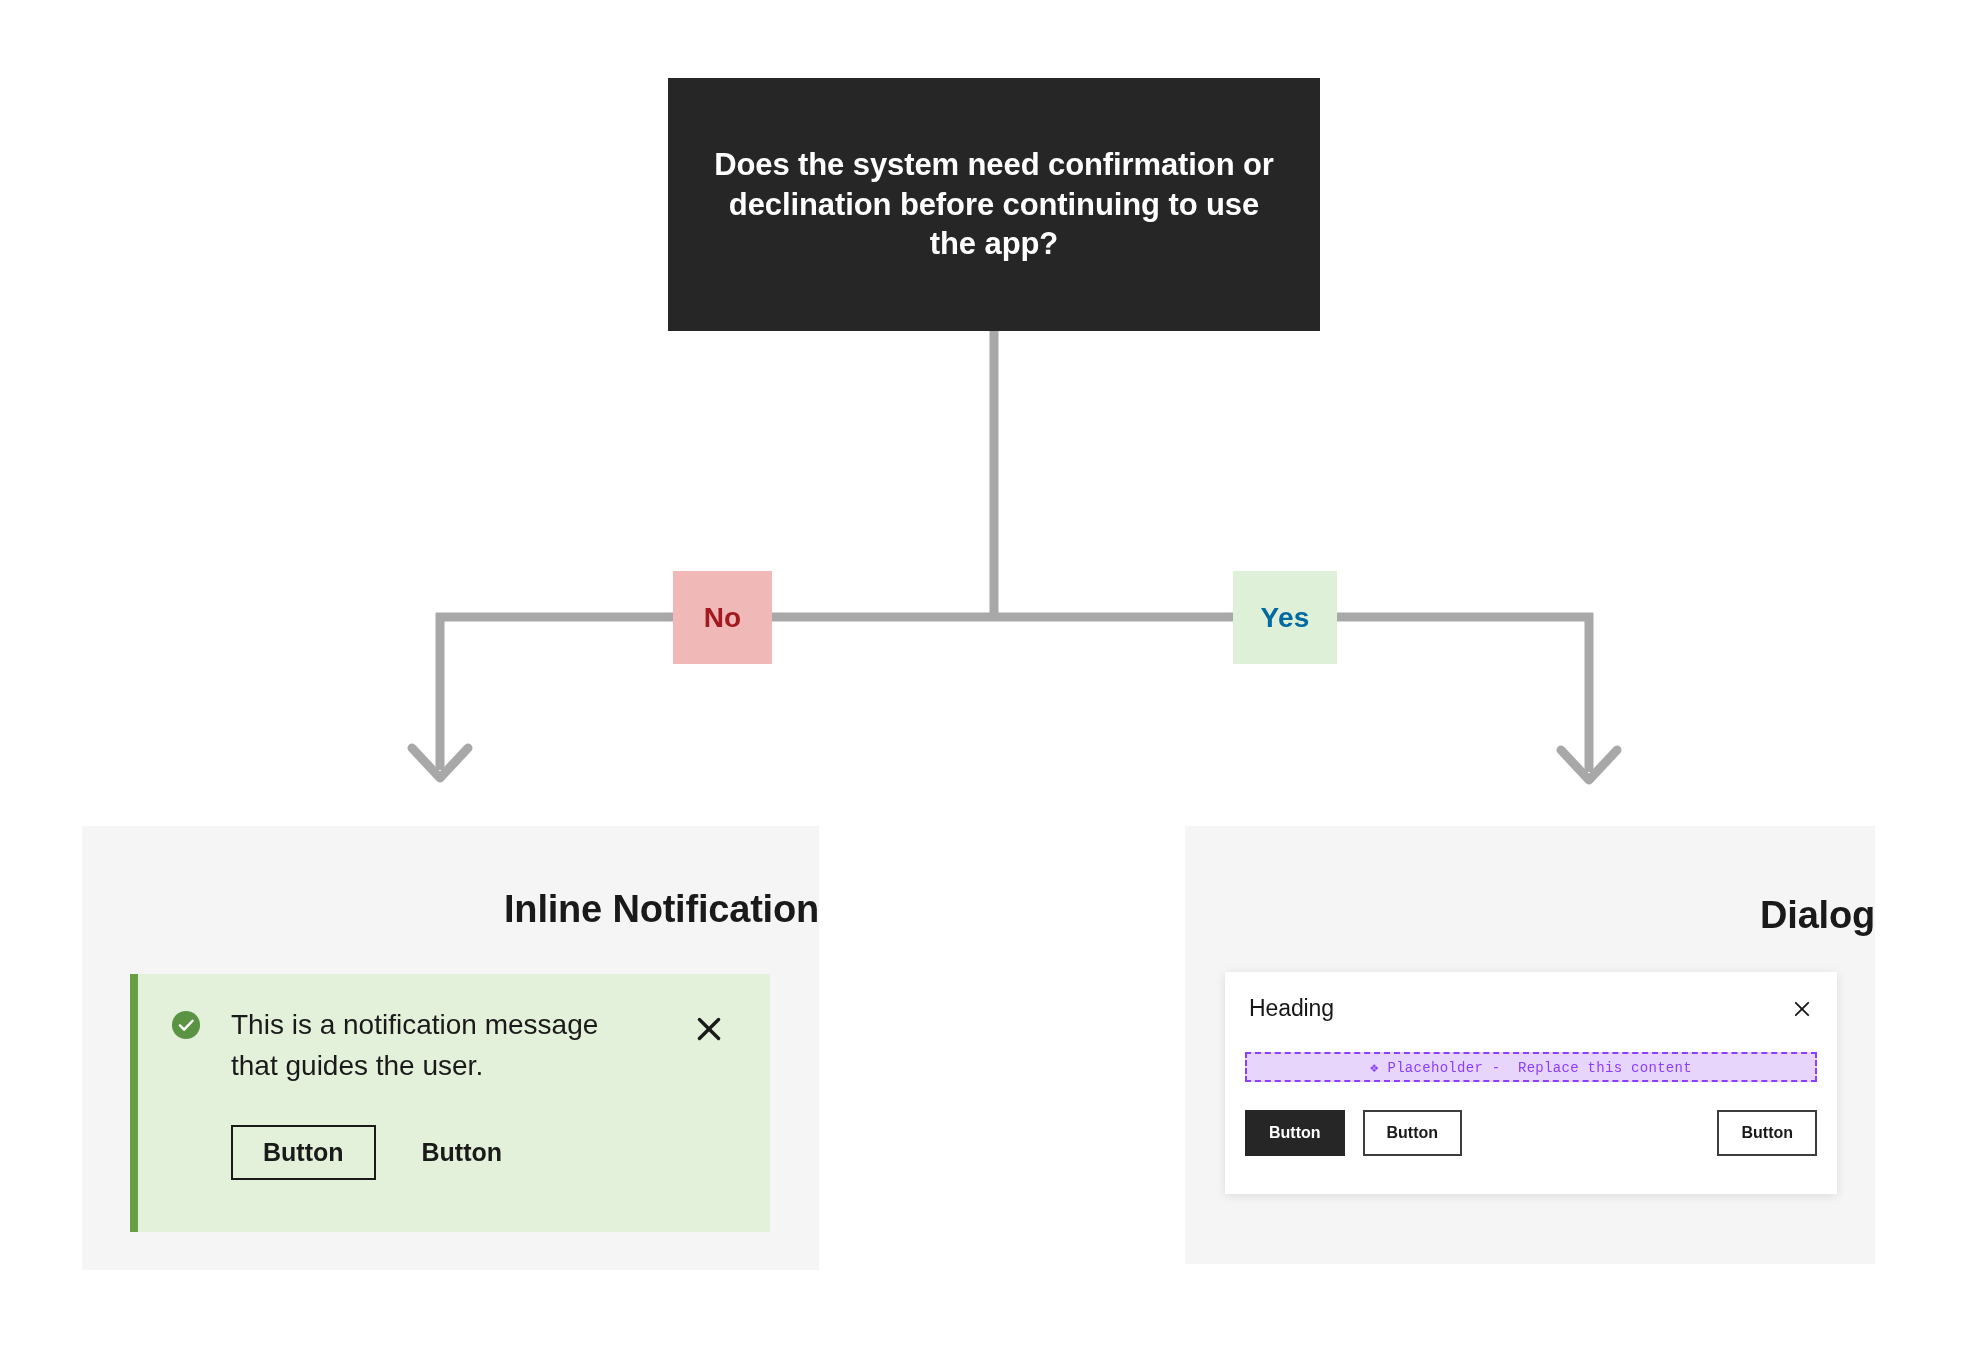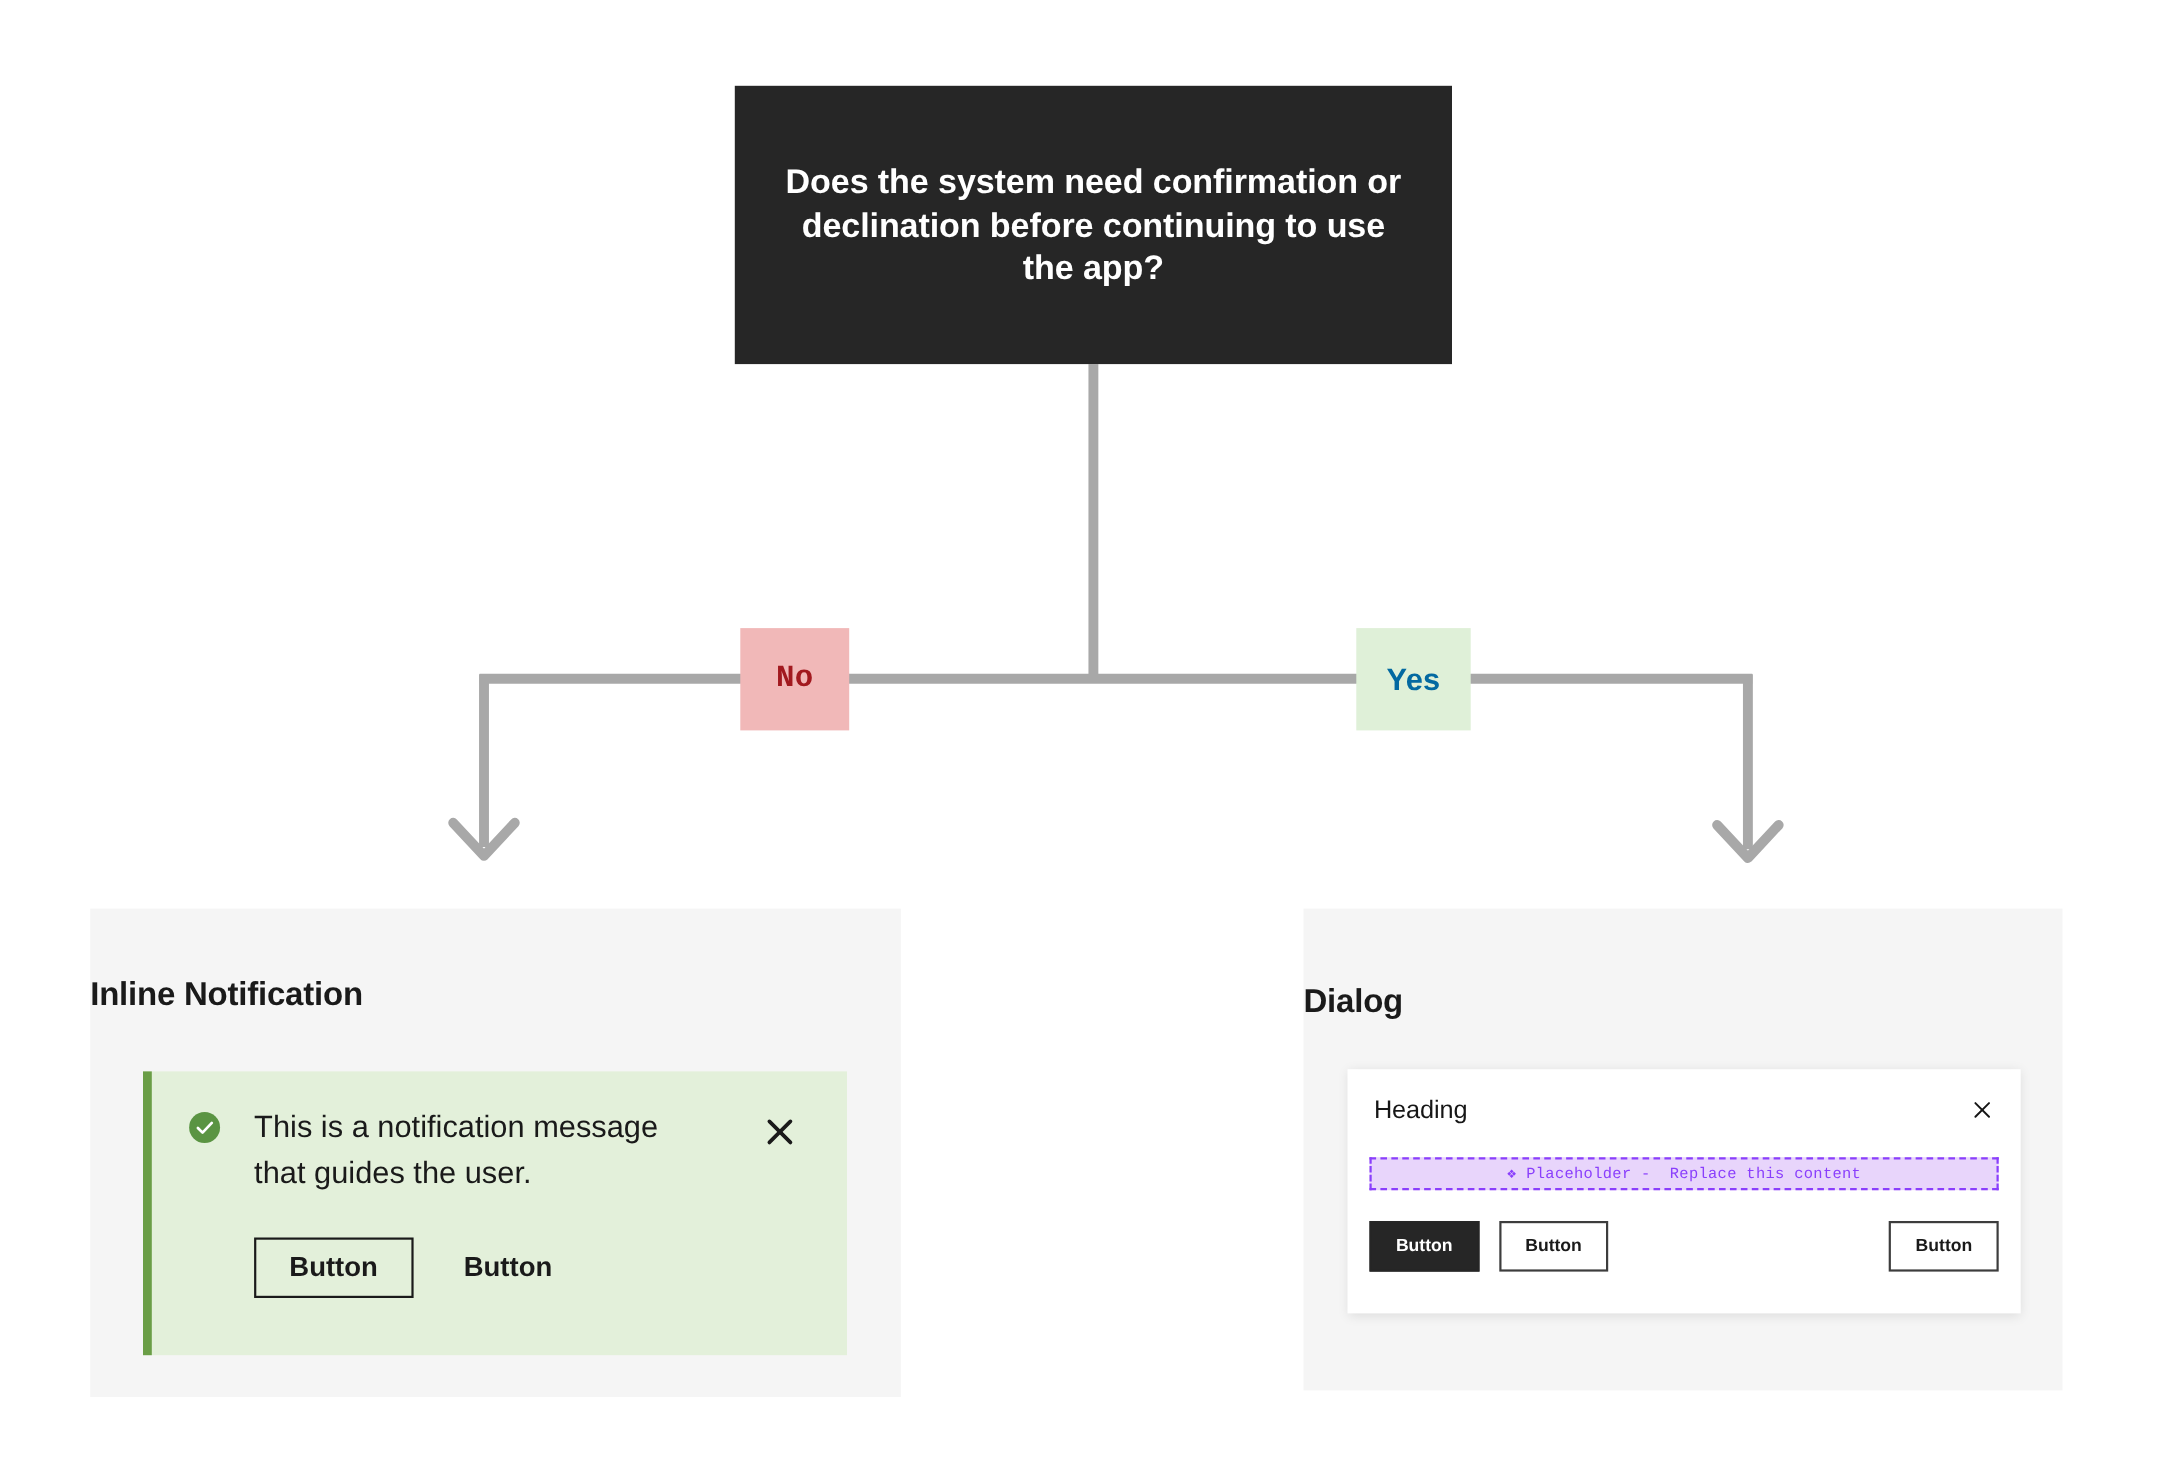--- a/index.html
+++ b/index.html
@@ -66,21 +66,20 @@
     font-weight: bold;
     letter-spacing: 0.2px;
   }
   .branch-no {
     left: 673px;
     top: 571px;
     width: 99px;
     height: 93px;
     background: #f1b8b8;
     color: #a2191f;
-    font-family: Liberation Mono, monospace;
   }
   .branch-yes {
     left: 1233px;
     top: 571px;
     width: 104px;
     height: 93px;
     background: #dff0d8;
     color: #0369a1;
   }
 
@@ -96,22 +95,22 @@
     width: 737px;
     height: 444px;
   }
   .card-right {
     left: 1185px;
     top: 826px;
     width: 690px;
     height: 438px;
   }
   .card-title {
-    text-align: left;
-    font-size: 30px;
+    text-align: right;
+    font-size: 38px;
     font-weight: bold;
     color: #1a1a1a;
     letter-spacing: -0.2px;
   }
   .card-left .card-title { margin-top: 62px; }
   .card-right .card-title { margin-top: 68px; }
 
   
   .notification {
     position: absolute;

